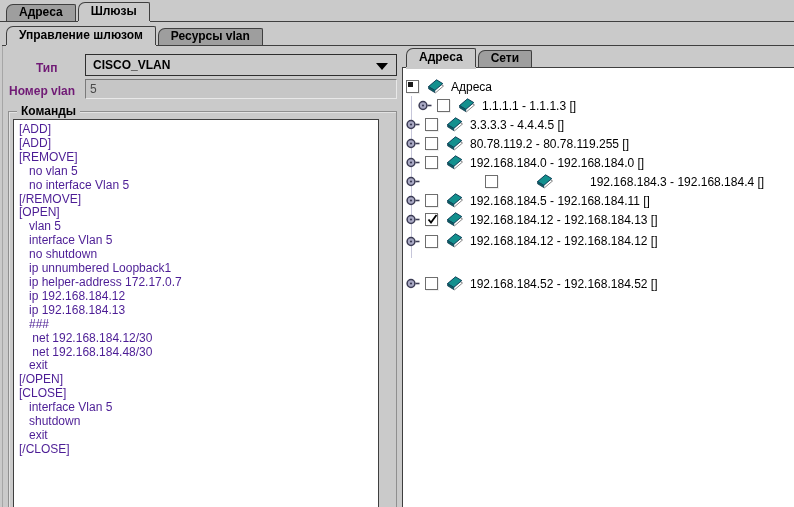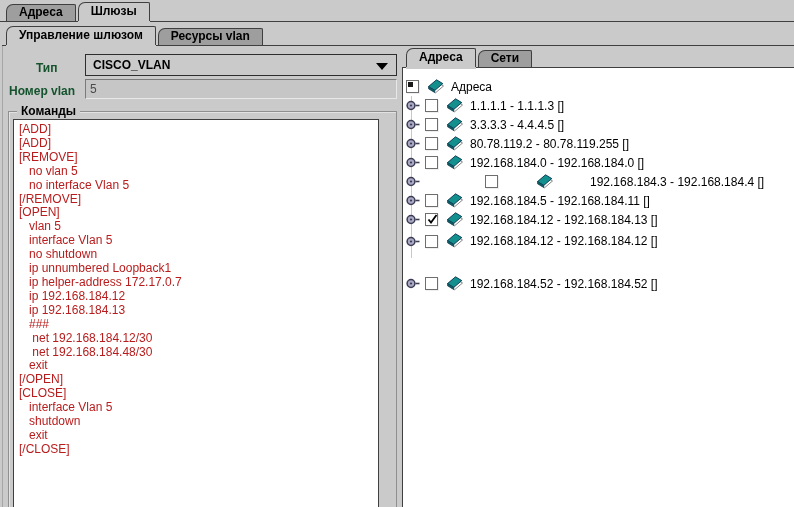--- a/index.html
+++ b/index.html
@@ -19,21 +19,21 @@
     padding:0 12px 2px 12px;
     font-weight:bold; font-size:12px;
     display:flex; align-items:center;
     cursor:default; white-space:nowrap;
   }
   .tab.sel  { background:#cacaca; height:19px; box-shadow:0 2px 0 #cacaca; z-index:3; }
   .tab.unsel{ background:#9e9e9e; height:17px; }
   .tabline { position:absolute; height:1px; background:#3f3f3f; z-index:1; }
 
   
-  .lbl { position:absolute; font-weight:bold; color:#14532d; }
+  .lbl { position:absolute; font-weight:bold; color:#701a75; }
   .combo {
     position:absolute; left:85px; top:54px; width:312px; height:22px;
     background:#cacaca; border:1px solid #2e2e2e;
     display:flex; align-items:center;
     font-weight:bold; padding-left:7px;
   }
   .combo .arrow {
     position:absolute; right:8px; top:8px;
     width:0; height:0;
     border-left:6px solid transparent; border-right:6px solid transparent;
@@ -58,21 +58,21 @@
   .cmdarea {
     position:absolute; left:13px; top:119px; width:366px; height:390px;
     background:#ffffff;
     border:1px solid #3f3f3f; border-bottom:none;
     padding:3px 2px 0 5px;
     overflow:hidden;
   }
   .cmdarea pre {
     font-family:"Liberation Sans", sans-serif;
     font-size:12px; line-height:13.9px;
-    color:#b91c1c; white-space:pre;
+    color:#4c1d95; white-space:pre;
   }
 
   
   .treepane {
     position:absolute; left:402px; top:67px; width:392px; height:440px;
     background:#ffffff;
     border-top:1px solid #3f3f3f; border-left:1px solid #3f3f3f;
   }
   .treeline {
     position:absolute; left:8px; top:28px; width:1px; height:162px;
@@ -171,21 +171,21 @@
       <div class="trow" style="top: 9px;">
         <span style="width: 3px; flex: 0 0 auto;"></span>
         <span class="cbx partial"></span>
         <span class="book" style="margin-left: 8px;"><svg width="18" height="15" viewBox="0 0 18 15">
             <polygon points="2.5,10 10.5,3.2 16.5,7 8.5,13.8" fill="#ffffff" stroke="#555" stroke-width="0.7"></polygon>
             <polygon points="1.5,7.6 9.5,0.8 15.8,4.6 7.8,11.4" fill="#13908e" stroke="#0a3550" stroke-width="0.9"></polygon>
             <polygon points="1.5,7.6 1.5,9.8 7.8,13.6 7.8,11.4" fill="#0a5f63" stroke="#0a3550" stroke-width="0.6"></polygon>
           </svg></span>
         <span class="tlabel">Адреса</span>
       </div>
-      <div class="trow" style="top: 28px;">
+      <div class="trow" style="top: 28px; padding-left: 12px;">
         <span class="handle"><svg width="16" height="13" viewBox="0 0 16 13">
             <circle cx="6" cy="6.5" r="3.9" fill="#a9a9c4" stroke="#3c3c55" stroke-width="1.5"></circle>
             <circle cx="6" cy="6.5" r="1.1" fill="#3c3c55"></circle>
             <line x1="10.5" y1="6.5" x2="14.5" y2="6.5" stroke="#3c3c55" stroke-width="1.6"></line>
           </svg></span>
         <span style="width: 4px; flex: 0 0 auto;"></span>
         <span class="cbx"></span>
         <span class="book"><svg width="18" height="15" viewBox="0 0 18 15">
             <polygon points="2.5,10 10.5,3.2 16.5,7 8.5,13.8" fill="#ffffff" stroke="#555" stroke-width="0.7"></polygon>
             <polygon points="1.5,7.6 9.5,0.8 15.8,4.6 7.8,11.4" fill="#13908e" stroke="#0a3550" stroke-width="0.9"></polygon>

